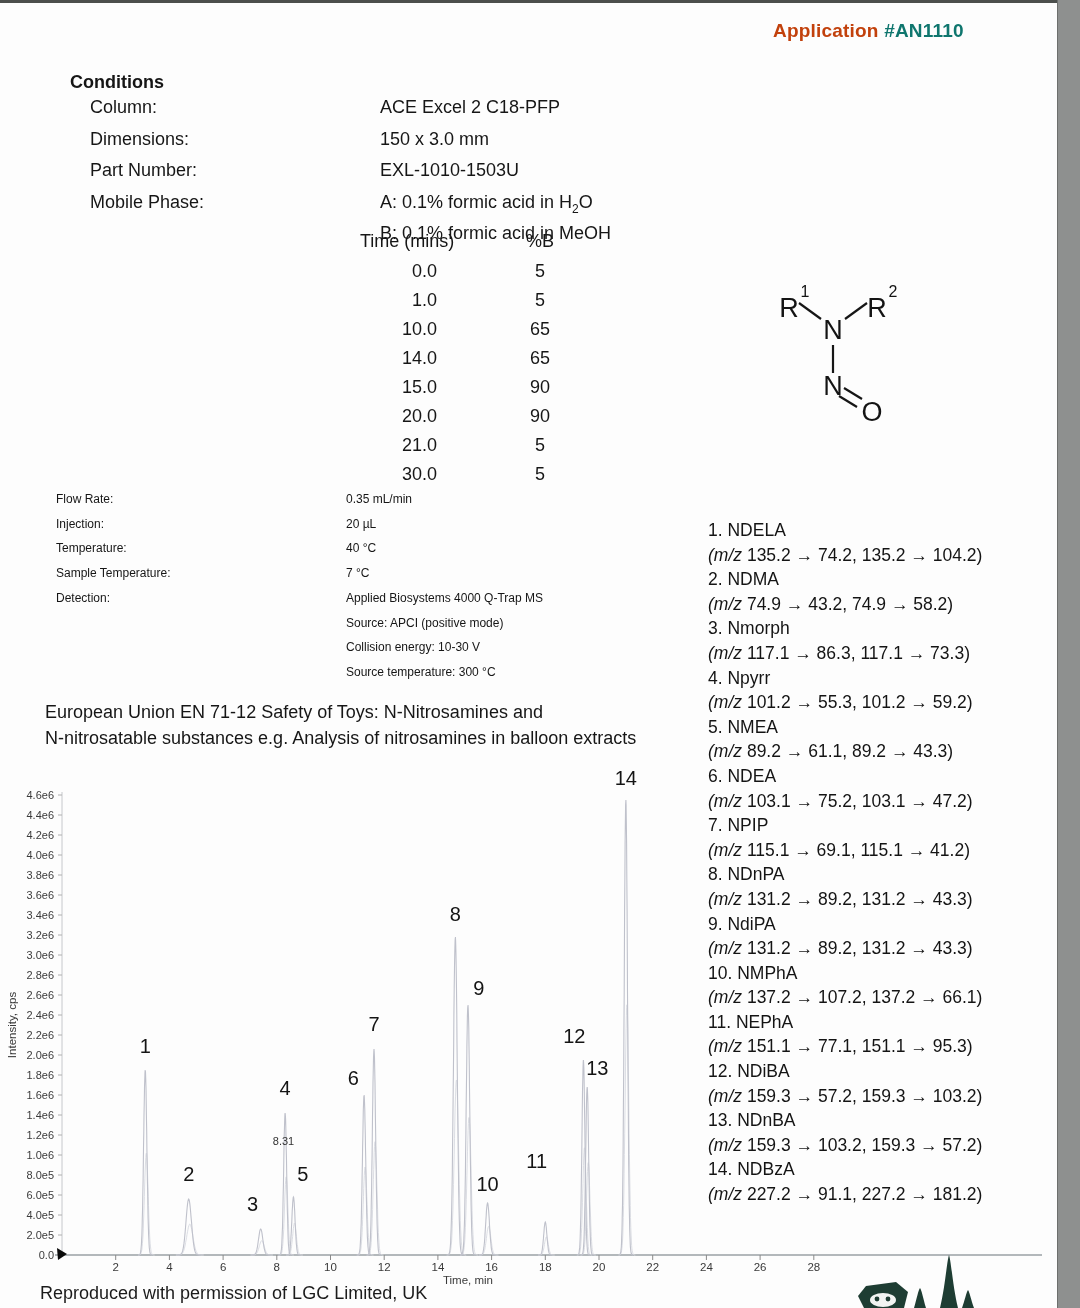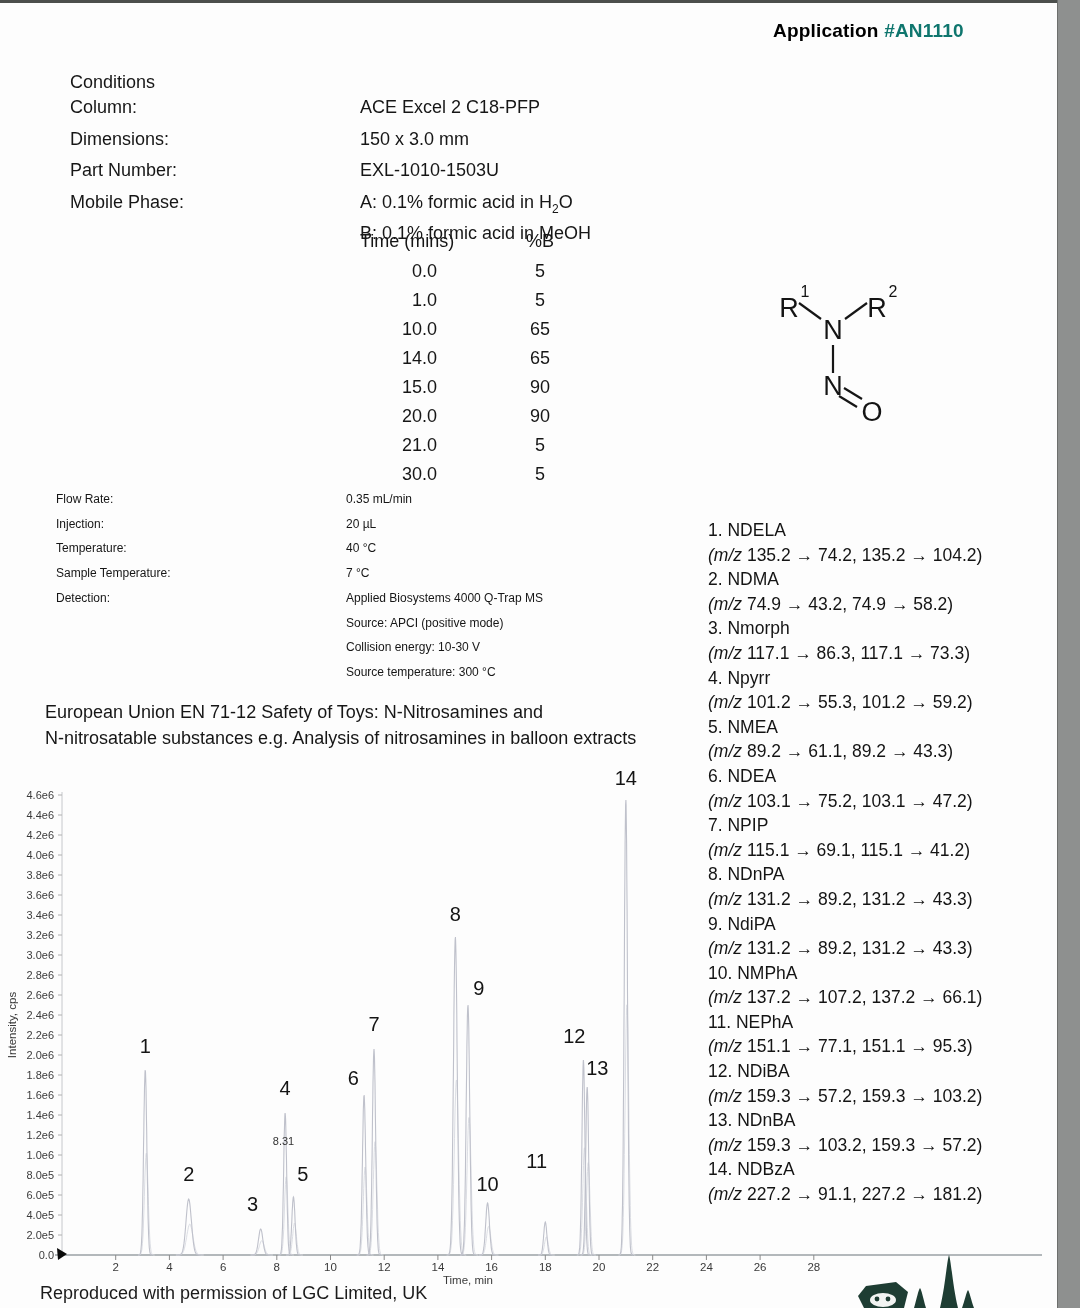--- a/index.html
+++ b/index.html
@@ -3,26 +3,26 @@
 <meta charset="utf-8">
 <style>
   html,body{margin:0;padding:0;background:#e8e8e8;}
   .page{
     position:relative; width:1080px; height:1308px; background:#fdfdfd;
     font-family:"Liberation Sans", sans-serif; color:#161616; overflow:hidden;
   }
   .top-border{position:absolute;left:0;top:0;width:1080px;height:3px;background:#4c4f4c;}
   .right-strip{position:absolute;right:0;top:0;width:22px;height:1308px;background:#8e908f;border-left:1px solid #6d6f6d;}
   .app-number{position:absolute;left:773px;top:20px;font-size:19px;font-weight:bold;letter-spacing:.2px;}
-  .app-number .app-label{color:#000000;}
+  .app-number .app-label{color:#c2410c;}
   .app-number .app-num{color:#0f766e;}
 
   .conditions{position:absolute;left:70px;top:70px;font-size:18px;}
-  .cond-heading{font-weight:normal;line-height:25px;}
-  .cond-row{display:flex;line-height:25px;}
+  .cond-heading{font-weight:bold;line-height:25px;}
+  .cond-row{display:flex;line-height:25px;margin-left:20px;}
   .cond-label{width:290px;}
   .cond-value sub{font-size:12px;}
 
   .gradient-table{position:absolute;left:360px;top:226px;font-size:18px;}
   .grad-header{display:flex;font-weight:normal;height:31px;line-height:31px;}
   .grad-header .gh-time{width:140px;}
   .grad-header .gh-b{width:80px;text-align:center;}
   .grad-row{display:flex;height:29px;line-height:29px;}
   .grad-row .g-time{width:77px;text-align:right;}
   .grad-row .g-b{margin-left:63px;width:80px;text-align:center;}

